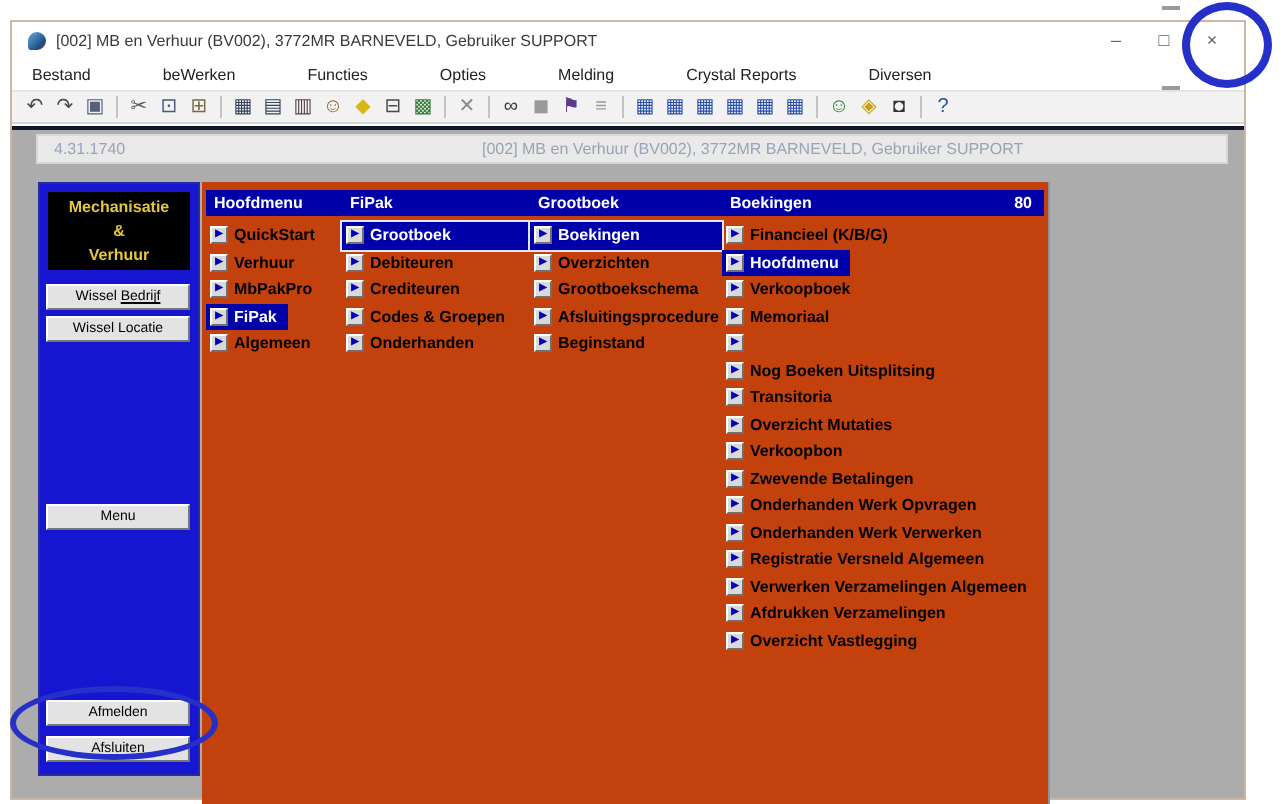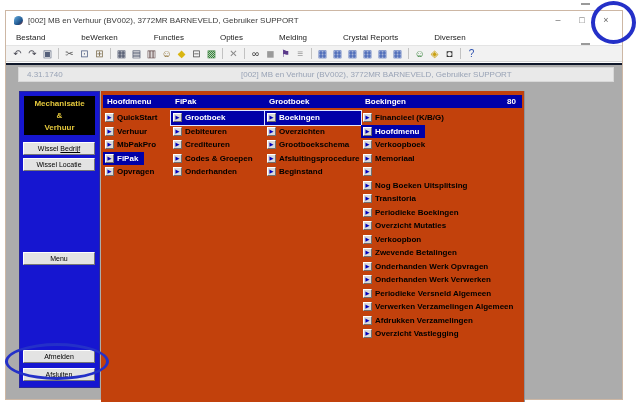--- a/index.html
+++ b/index.html
@@ -188,21 +188,21 @@
             <div class="mi">
               <span class="mi-ico">▶</span>
               <span>MbPakPro</span>
             </div>
             <div class="mi sel">
               <span class="mi-ico">▶</span>
               <span>FiPak</span>
             </div>
             <div class="mi">
               <span class="mi-ico">▶</span>
-              <span>Opvragen</span>
+              <span>Algemeen</span>
             </div>
           </div>
           <div class="col c1">
             <div class="mi selbox">
               <span class="mi-ico">▶</span>
               <span>Grootboek</span>
             </div>
             <div class="mi">
               <span class="mi-ico">▶</span>
               <span>Debiteuren</span>
@@ -265,45 +265,41 @@
             <div class="mi">
               <span class="mi-ico">▶</span>
               <span>Nog Boeken Uitsplitsing</span>
             </div>
             <div class="mi">
               <span class="mi-ico">▶</span>
               <span>Transitoria</span>
             </div>
             <div class="mi">
               <span class="mi-ico">▶</span>
-              <span>Periodieke Boekingen</span>
-            </div>
-            <div class="mi">
-              <span class="mi-ico">▶</span>
               <span>Overzicht Mutaties</span>
             </div>
             <div class="mi">
               <span class="mi-ico">▶</span>
               <span>Verkoopbon</span>
             </div>
             <div class="mi">
               <span class="mi-ico">▶</span>
               <span>Zwevende Betalingen</span>
             </div>
             <div class="mi">
               <span class="mi-ico">▶</span>
               <span>Onderhanden Werk Opvragen</span>
             </div>
             <div class="mi">
               <span class="mi-ico">▶</span>
               <span>Onderhanden Werk Verwerken</span>
             </div>
             <div class="mi">
               <span class="mi-ico">▶</span>
-              <span>Periodieke Versneld Algemeen</span>
+              <span>Registratie Versneld Algemeen</span>
             </div>
             <div class="mi">
               <span class="mi-ico">▶</span>
               <span>Verwerken Verzamelingen Algemeen</span>
             </div>
             <div class="mi">
               <span class="mi-ico">▶</span>
               <span>Afdrukken Verzamelingen</span>
             </div>
             <div class="mi">

